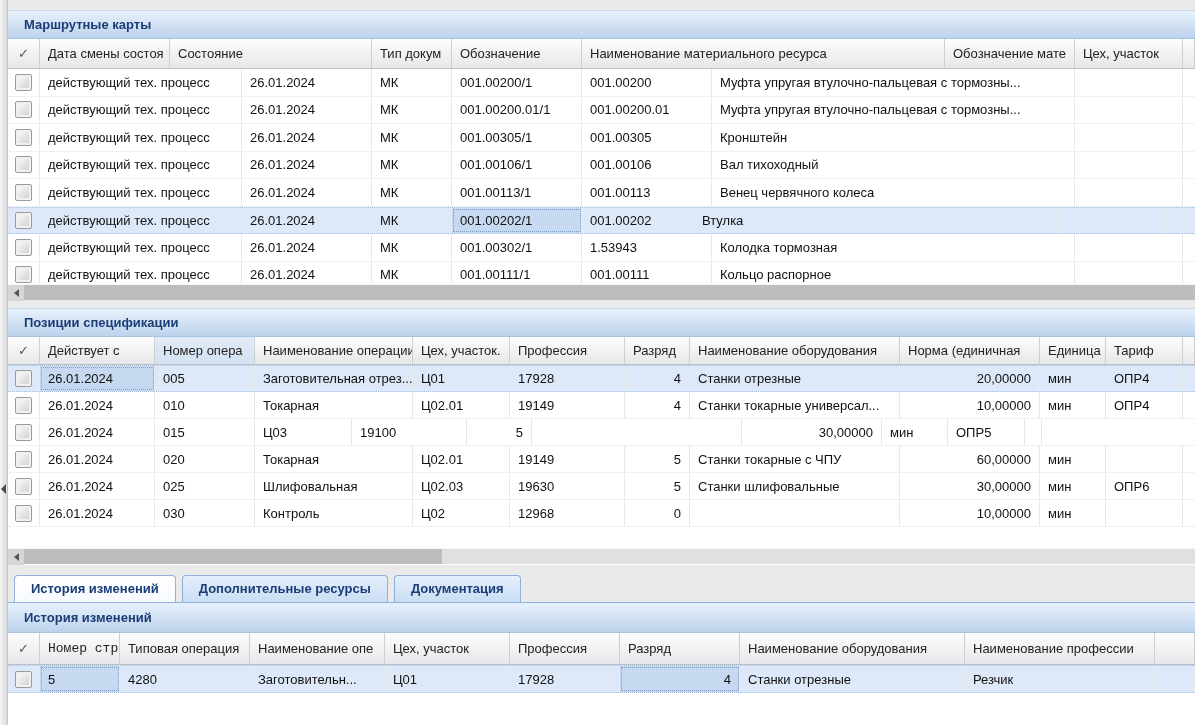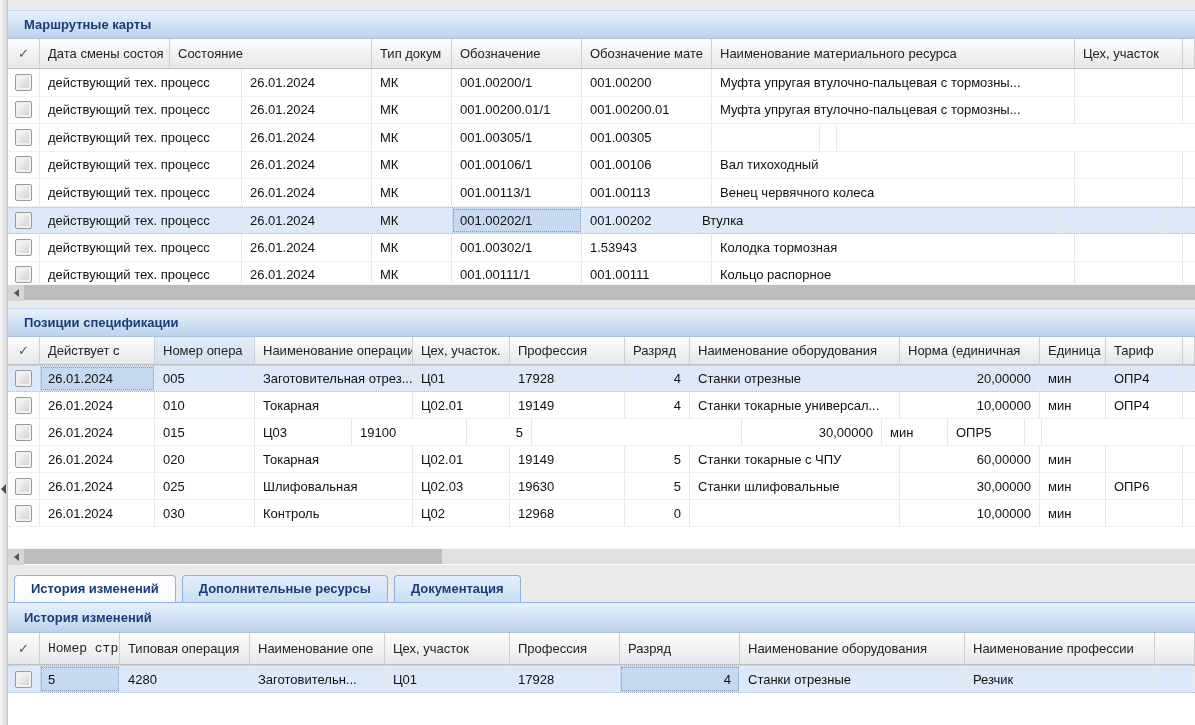--- a/index.html
+++ b/index.html
@@ -59,22 +59,22 @@
   <div class="panel" style="top:10px;height:274px;">
     <div class="panel-hd">
       <span>Маршрутные карты</span>
     </div>
     <div class="grid-header" style="height: 30px;">
         <div class="hcell check" style="width: 32px;">✓</div>
         <div class="hcell" style="width: 130px;">Дата смены состоя</div>
         <div class="hcell" style="width: 202px;">Состояние</div>
         <div class="hcell" style="width: 80px;">Тип докум</div>
         <div class="hcell" style="width: 130px;">Обозначение</div>
+        <div class="hcell" style="width: 363px;">Наименование материального ресурса</div>
         <div class="hcell" style="width: 130px;">Обозначение мате</div>
-        <div class="hcell" style="width: 363px;">Наименование материального ресурса</div>
         <div class="hcell" style="width: 108px;">Цех, участок</div>
         <div class="hcell" style="width: 12px;"></div>
       </div>
     <div class="grid-body" style="height: 216px;">
         <div class="grow" style="height: 27.5px;">
           <div class="gcell cbcell" style="width: 32px;">
             <span class="cb"></span>
           </div>
           <div class="gcell" style="width: 202px;">действующий тех. процесс</div>
           <div class="gcell" style="width: 130px;">26.01.2024</div>
@@ -100,20 +100,21 @@
         </div>
         <div class="grow" style="height: 27.5px;">
           <div class="gcell cbcell" style="width: 32px;">
             <span class="cb"></span>
           </div>
           <div class="gcell" style="width: 202px;">действующий тех. процесс</div>
           <div class="gcell" style="width: 130px;">26.01.2024</div>
           <div class="gcell" style="width: 80px;">МК</div>
           <div class="gcell" style="width: 130px;">001.00305/1</div>
           <div class="gcell" style="width: 130px;">001.00305</div>
+          <div class="gcell" style="width: 363px;">Кронштейн</div>
           <div class="gcell" style="width: 108px;"></div>
           <div class="gcell" style="width: 12px;"></div>
         </div>
         <div class="grow" style="height: 27.5px;">
           <div class="gcell cbcell" style="width: 32px;">
             <span class="cb"></span>
           </div>
           <div class="gcell" style="width: 202px;">действующий тех. процесс</div>
           <div class="gcell" style="width: 130px;">26.01.2024</div>
           <div class="gcell" style="width: 80px;">МК</div>

